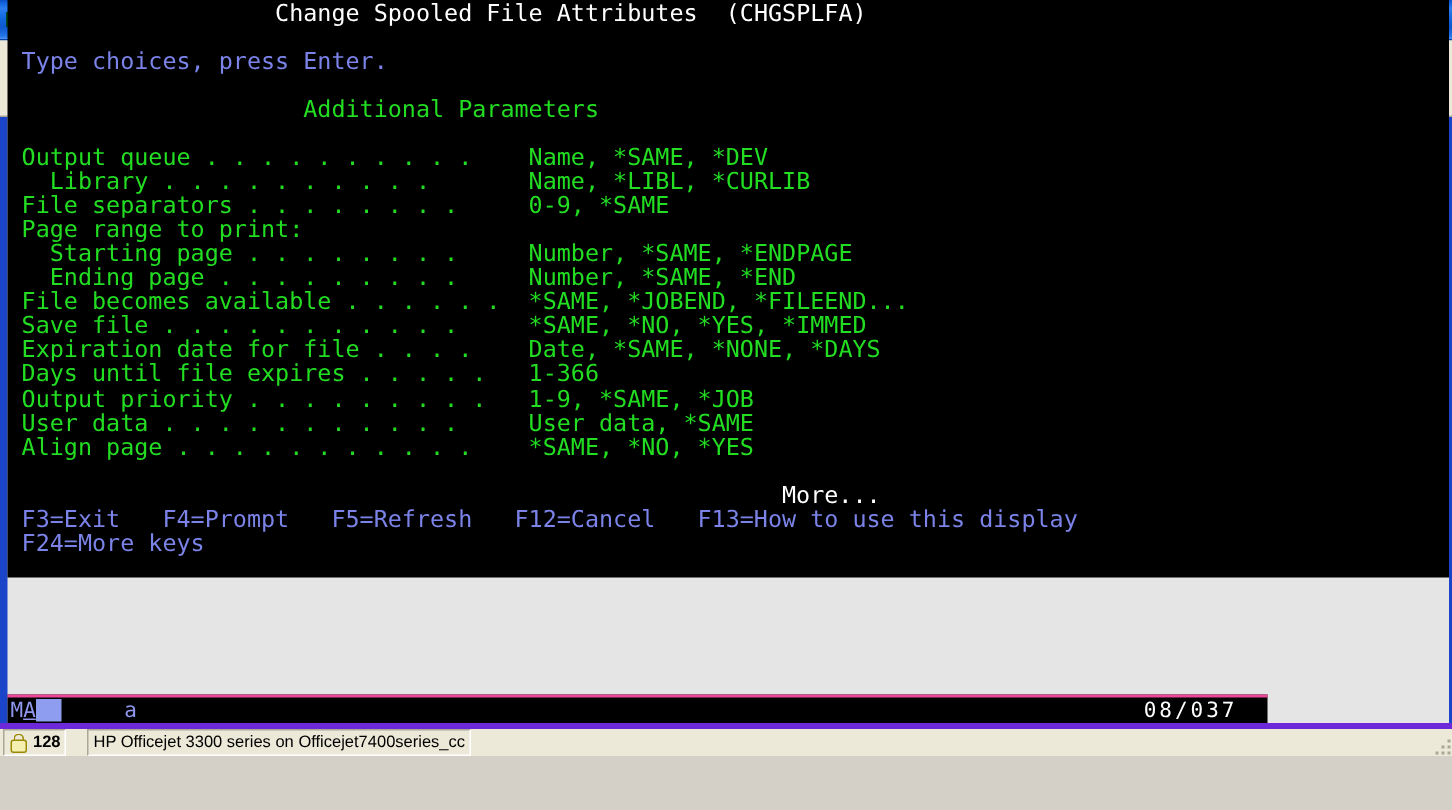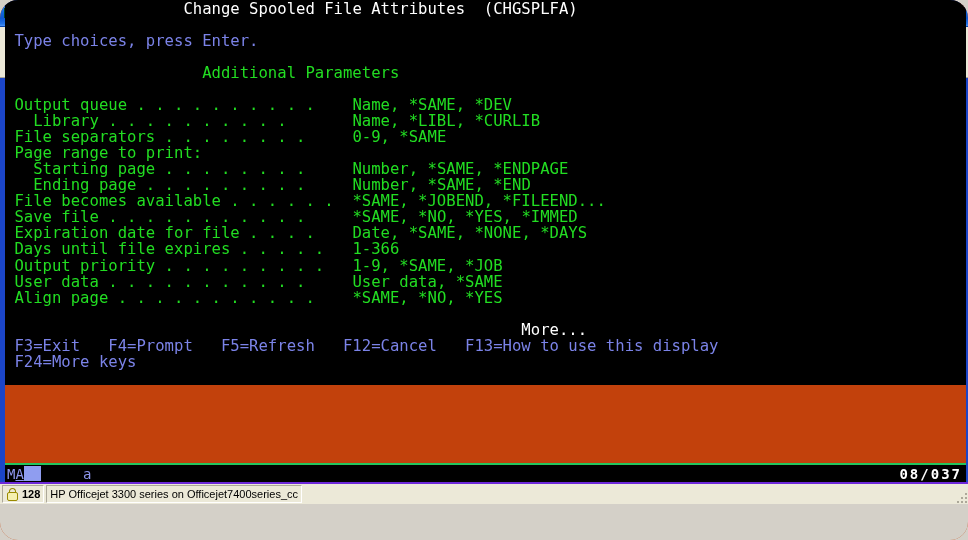--- a/index.html
+++ b/index.html
@@ -7,23 +7,22 @@
     margin: 0; padding: 0;
     width: 968px; height: 540px;
     overflow: hidden;
     background: #d4d0c8;
     font-family: "Liberation Sans", sans-serif;
   }
 
   #app {
     position: relative;
     width: 968px; height: 540px;
-    background: #c2410c;
+    background: #e5e5e5;
     overflow: hidden;
-    border-radius: 18px;
   }
 
   
   .titlebar {
     position: absolute; left: 0; top: 0;
     width: 968px; height: 27px;
     background: linear-gradient(180deg,#0a4fc4 0%, #1364de 8%, #2a7ef0 22%, #1166dd 48%, #0d57cf 70%, #2474e8 92%, #4b94f5 100%);
     display: flex; align-items: center;
     border-bottom: 1px solid #0a43a8;
   }
@@ -126,47 +125,47 @@
     white-space: pre;
     display: block;
   }
   .g  { color: #22dd22; }     
   .w  { color: #ffffff; }     
   .b  { color: #7b83e8; }
 
   
   .oia {
     position: absolute; left: 5px; top: 463px;
-    width: 961px; height: 19px;
+    width: 840px; height: 19px;
     background: #000000;
-    border-top: 2px solid #22c55e;
+    border-top: 2px solid #ec4899;
     font-family: "DejaVu Sans Mono","Liberation Mono", monospace;
     font-size: 14px;
     color: #7b83e8;
     display: flex; align-items: center;
     white-space: pre;
   }
   .oia-ma { color: #8f97ee; padding-left: 2px; letter-spacing:0; }
   .oia-ma u { text-decoration: underline; }
   .oia-block {
     display: inline-block; width: 17px; height: 15px;
     background: #8f9df0; margin: 0 0 0 0; vertical-align: middle;
   }
   .oia-a { color: #8f97ee; margin-left: 42px; }
-  .oia-pos { margin-left: auto; color: #ffffff; font-weight: bold; letter-spacing: 2px; padding-right: 4px; }
+  .oia-pos { margin-left: auto; color: #ffffff; font-weight: normal; letter-spacing: 2px; padding-right: 20px; }
 
   
   .statusbar {
     position: absolute; left: 0; top: 482px;
     width: 968px; height: 22px;
     background: #ece9d8;
     display: flex; align-items: center;
     padding: 0 2px;
-    gap: 2px;
-    border-top: 2px solid #6d28d9;
+    gap: 14px;
+    border-top: 4px solid #6d28d9;
   }
   .sb-cell {
     height: 18px;
     border: 1px solid #aca899;
     border-right-color: #fff; border-bottom-color: #fff;
     background: #ece9d8;
     display: flex; align-items: center;
     font-size: 11px; color: #000;
     padding: 0 3px;
     white-space: nowrap;

